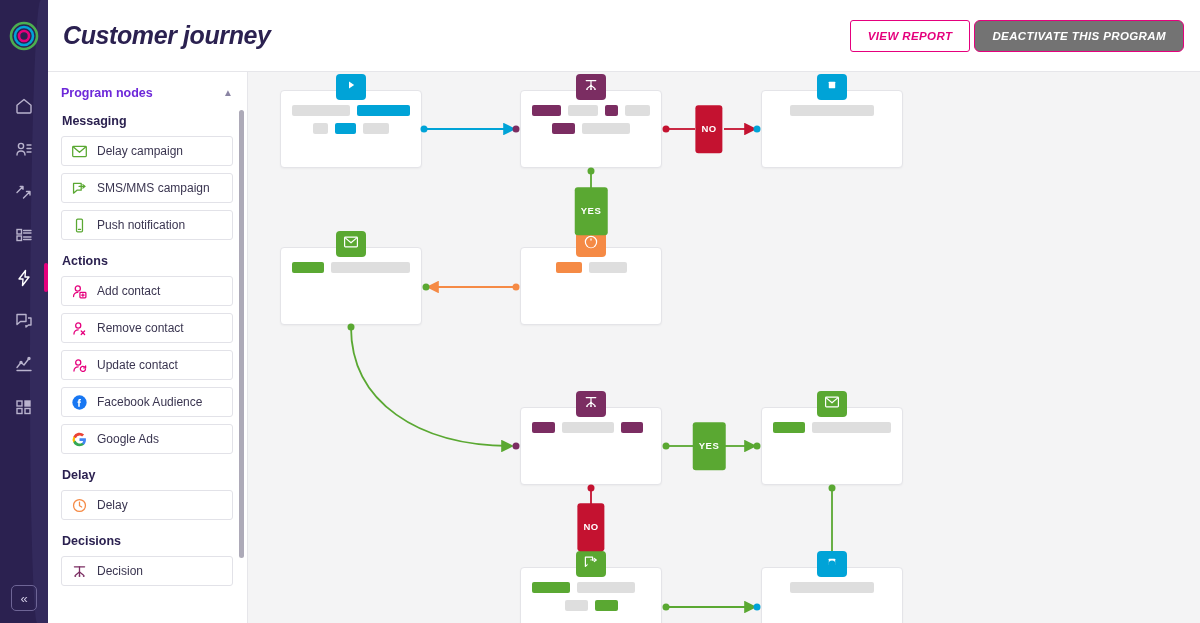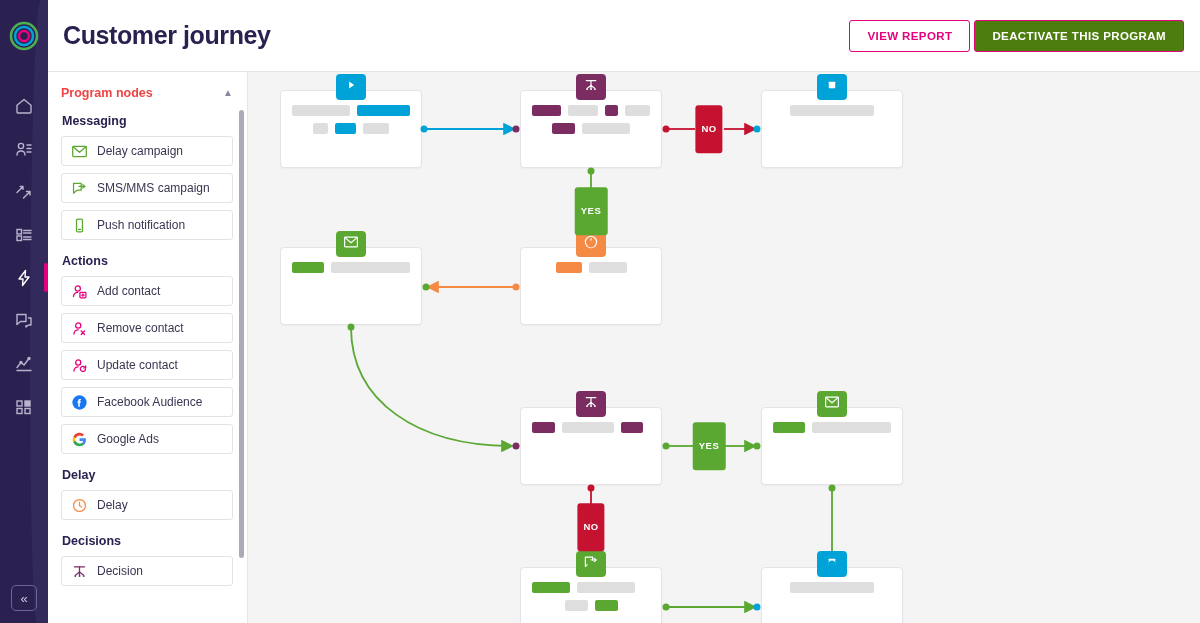--- a/index.html
+++ b/index.html
@@ -46,49 +46,49 @@
     cursor: pointer; background: transparent;
   }
 
   
   .right { flex: 1; display: flex; flex-direction: column; height: 623px; min-width: 0; }
 
   
   .header {
     height: 72px; flex: 0 0 72px;
     background: #fff; border-bottom: 1px solid #e6e6ea;
-    display: flex; align-items: center; padding: 0 16px 0 15px;
+    display: flex; align-items: center; padding: 0 16px 0 15px; font-style: italic;
   }
   .page-title {
     font-size: 25px; font-weight: bold; color: #2b2150; letter-spacing: -0.4px;
   }
   .header-actions { margin-left: auto; display: flex; gap: 4px; align-items: center; }
   .btn {
     font-size: 11.5px; font-weight: bold; letter-spacing: 0.4px;
     padding: 9px 17px; border-radius: 3px; cursor: pointer;
     border: 1px solid #e5007d; white-space: nowrap;
   }
   .btn-outline { background: #fff; color: #e5007d; }
-  .btn-solid { background: #4d7c0f; color: #fff; border-color: #e5007d; }
+  .btn-solid { background: #737373; color: #fff; border-color: #e5007d; border-radius: 6px; }
 
   
   .body { flex: 1; display: flex; min-height: 0; }
 
   
   .panel {
     width: 200px; flex: 0 0 200px; background: #fff;
     border-right: 1px solid #e6e6ea;
     position: relative; overflow: hidden;
   }
   .panel-inner { padding: 14px 14px 0 13px; }
   .panel-head {
     display: flex; align-items: center; justify-content: space-between;
     margin-bottom: 14px; cursor: pointer;
   }
-  .panel-head-title { font-size: 12.5px; font-weight: bold; color: #ef4444; }
+  .panel-head-title { font-size: 12.5px; font-weight: bold; color: #6d28d9; }
   .chev { color: #8a84a3; font-size: 10px; line-height: 1; }
   .group-title {
     font-size: 12.5px; font-weight: bold; color: #2b2150;
     margin: 14px 0 8px 1px;
   }
   .group-title:first-of-type { margin-top: 0; }
   .node-chip {
     display: flex; align-items: center; gap: 9px;
     height: 30px; border: 1px solid #e2e2e8; border-radius: 3px;
     padding: 0 9px; margin-bottom: 7px; background: #fff; cursor: grab;

